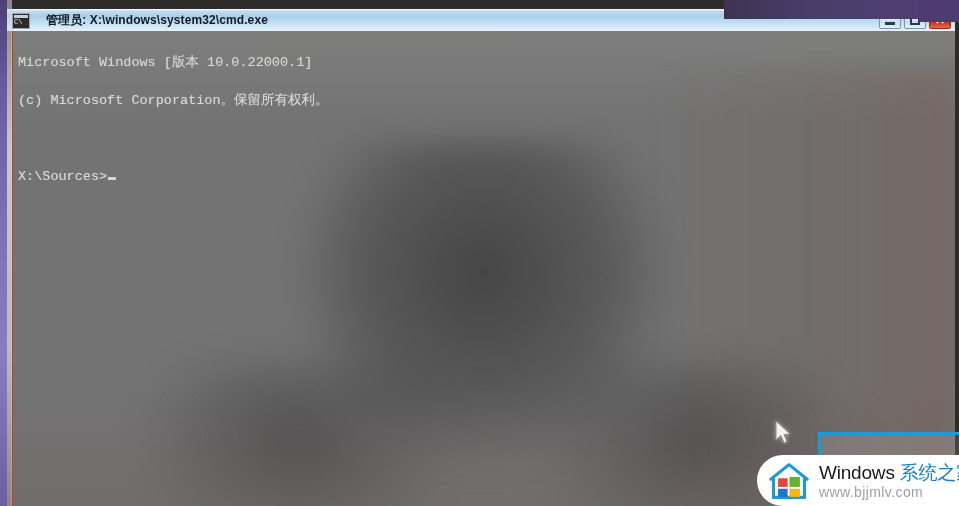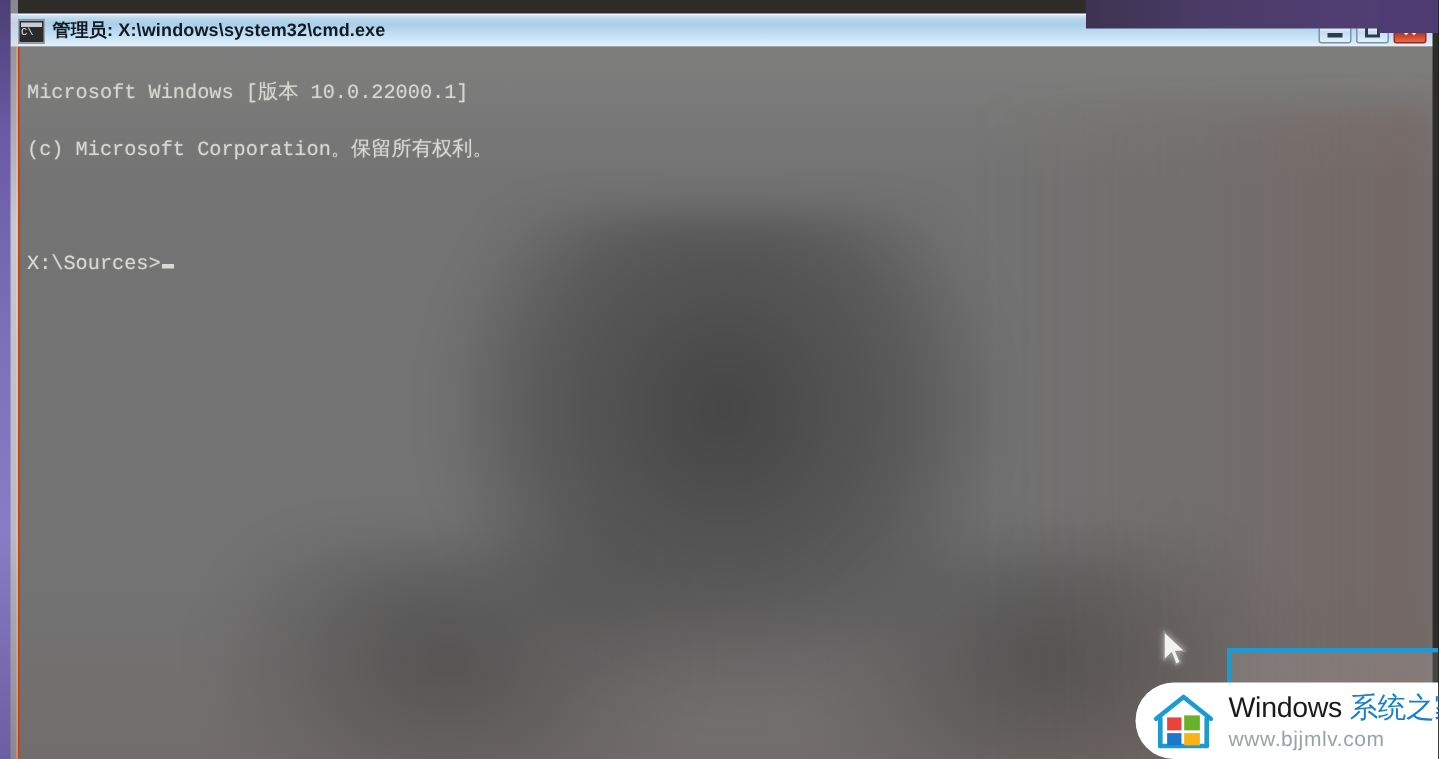--- a/index.html
+++ b/index.html
@@ -64,21 +64,21 @@
     border-top: 1px solid #f2f8fd;
     box-sizing: border-box;
     z-index: 20;
     overflow: hidden;
   }
   .titlebar-left {
     display: flex;
     align-items: center;
     height: 100%;
     padding-left: 5px;
-    gap: 5px;
+    gap: 16px;
   }
   .cmd-icon {
     width: 16px; height: 14px;
     background: #2b2b2b;
     border: 1px solid #9aa3ad;
     position: relative;
     flex: none;
   }
   .cmd-icon::before {
     content: "";

